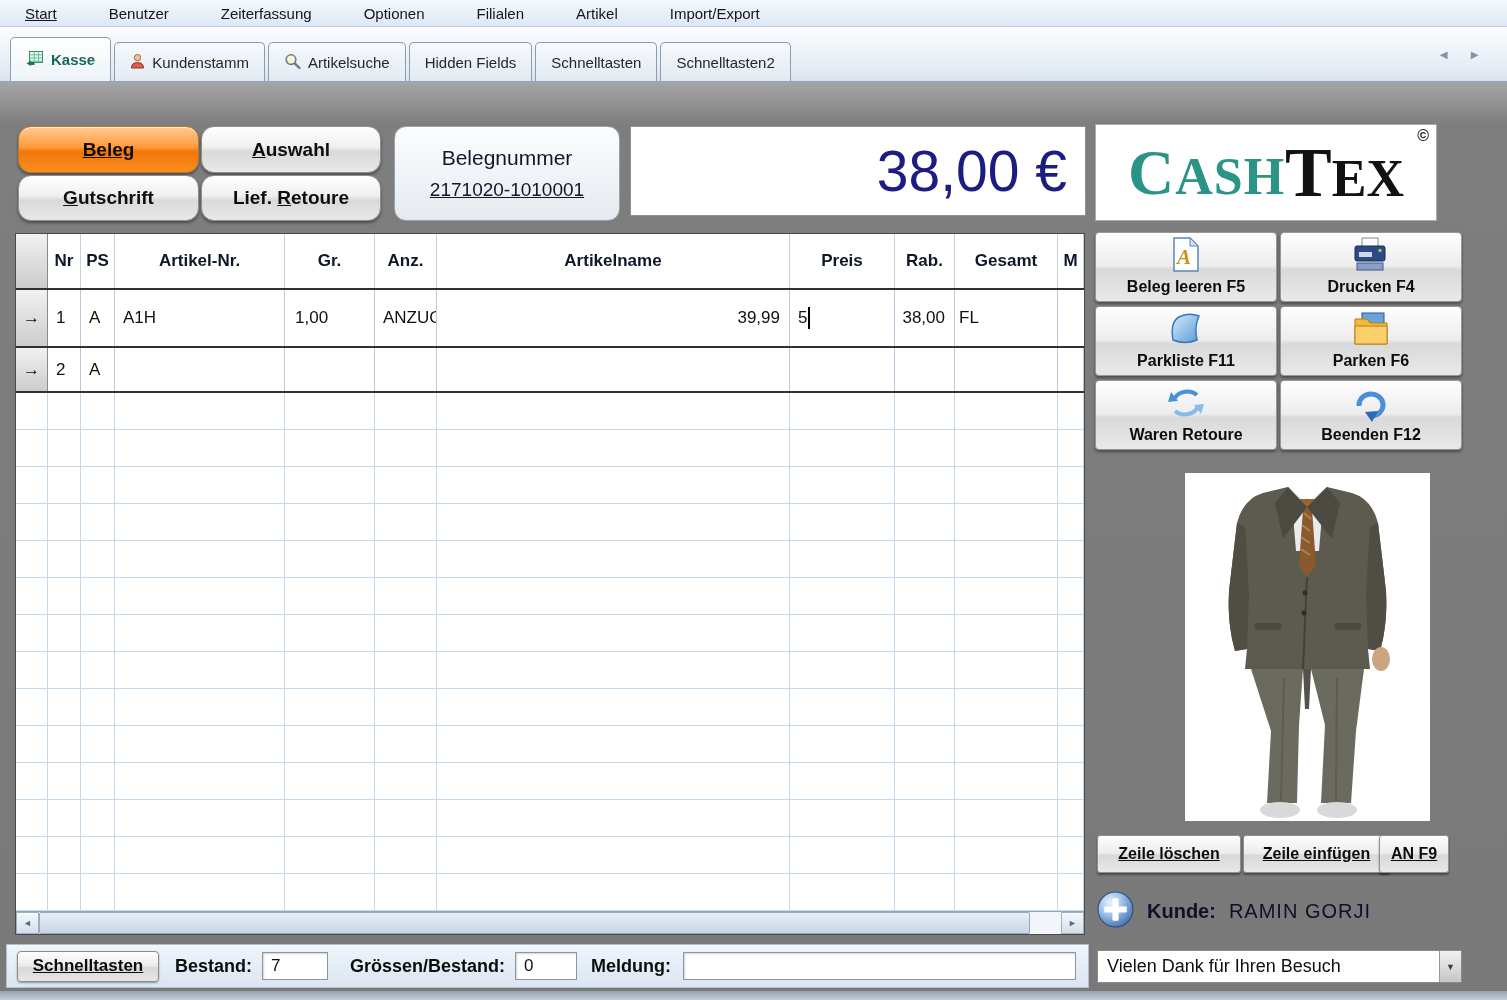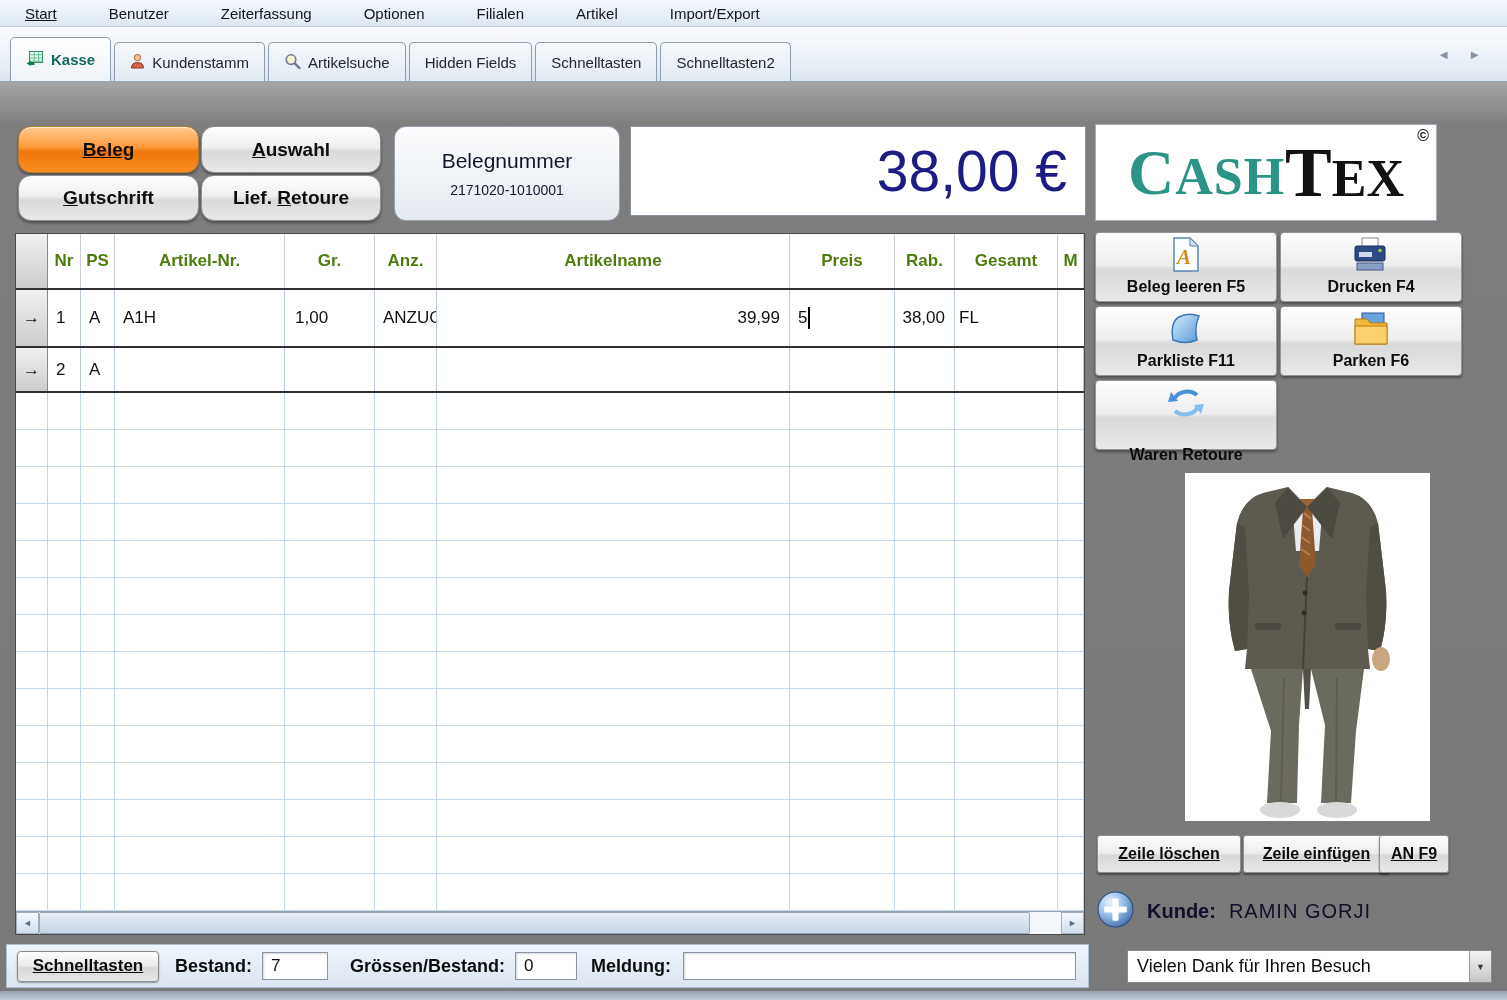--- a/index.html
+++ b/index.html
@@ -29,39 +29,39 @@
   .btn-orange{background:linear-gradient(#ffcb92,#ff9a3a 45%,#f1760a 55%,#fb8d20);border-color:#b87a2e;}
   .btn-beleg{left:18px;top:44px;width:181px;height:47px;}
   .btn-auswahl{left:201px;top:44px;width:180px;height:47px;}
   .btn-gutschrift{left:18px;top:93px;width:181px;height:46px;}
   .btn-lief{left:201px;top:93px;width:180px;height:46px;}
   .key{text-decoration:underline;}
 
   
   .belegnr{position:absolute;left:394px;top:44px;width:226px;height:95px;background:linear-gradient(#fcfdfe,#e5eaf0);border:1px solid #98a2ae;border-radius:12px;display:flex;flex-direction:column;align-items:center;justify-content:center;gap:9px;color:#15152a;}
   .belegnr .lbl{font-size:21px;}
-  .belegnr .num{font-size:14px;}
+  .belegnr .num{font-size:19px;text-decoration:underline;}
 
   
   .total{position:absolute;left:630px;top:44px;width:456px;height:90px;background:#ffffff;border:1px solid #8a94a0;display:flex;align-items:center;justify-content:flex-end;padding-right:18px;font-size:57px;color:#1c1c82;}
 
   
   .logo{position:absolute;left:1095px;top:42px;width:342px;height:97px;background:#ffffff;border:1px solid #a5adb8;display:flex;align-items:center;justify-content:center;font-family:"Liberation Serif","DejaVu Serif",serif;font-weight:bold;}
   .logo .p1{color:#2a9486;font-size:52px;display:inline-block;letter-spacing:1px;}
   .logo .p1::first-letter{font-size:64px;}
   .logo .p2{color:#121212;font-size:52px;display:inline-block;}
   .logo .p2::first-letter{font-size:70px;}
   .logo .copy{position:absolute;top:2px;right:7px;font-size:16px;color:#222;font-family:"Liberation Sans",sans-serif;}
 
   
   .table{position:absolute;left:15px;top:151px;width:1070px;height:702px;background:#ffffff;border:1px solid #4a4a4a;display:flex;flex-direction:column;}
   .trow{display:grid;grid-template-columns:32px 33px 34px 170px 90px 62px 353px 105px 60px 103px 1fr;}
   .c{overflow:hidden;white-space:nowrap;display:flex;align-items:center;}
   .thead{height:57px;border-bottom:2px solid #303030;}
-  .thead .c{justify-content:center;font-weight:bold;font-size:17px;color:#4d7c0f;border-right:1px solid #c9cfd7;}
+  .thead .c{justify-content:center;font-weight:bold;font-size:17px;color:#0f172a;border-right:1px solid #c9cfd7;}
   .data-row .c{font-size:17px;color:#101010;border-right:1px solid #b9c9db;background:#fff;}
   .row1{height:58px;border-bottom:2px solid #303030;}
   .row2{height:46px;border-bottom:2px solid #303030;}
   .arrow-cell{background:linear-gradient(#f1f1f1,#cccccc)!important;justify-content:center!important;font-size:19px;color:#1d1d1d;border-right:1px solid #8a8a8a!important;}
   .al{padding-left:8px;}
   .al10{padding-left:10px;}
   .ar{justify-content:flex-end;padding-right:9px;}
   .caret{width:2px;height:22px;background:#000;margin-left:1px;animation:blink 1s steps(1) infinite;}
   @keyframes blink{50%{opacity:0;}}
   .empty-row{height:37px;}
@@ -70,38 +70,38 @@
   .hscroll{height:23px;display:flex;border-top:1px solid #97a3b3;background:#eef3f9;}
   .sbtn{width:23px;display:flex;align-items:center;justify-content:center;font-size:9px;color:#5a6c84;background:linear-gradient(#f4f8fc,#d4dfec);border:1px solid #a2b0c2;cursor:pointer;}
   .strack{flex:1;position:relative;background:#f2f6fb;}
   .sthumb{position:absolute;left:0;top:0;height:100%;width:97%;background:linear-gradient(#e8eef7,#c8d5e6);border:1px solid #98a8be;border-radius:2px;cursor:grab;}
 
   
   .action-btn{position:absolute;width:182px;height:70px;background:linear-gradient(#fefefe,#ededed 48%,#d9d9d9 54%,#e9e9e9);border:1px solid #979797;border-radius:4px;display:flex;flex-direction:column;align-items:center;justify-content:space-between;padding:3px 2px 5px;box-shadow:0 2px 3px rgba(0,0,0,.4),inset 0 1px 0 rgba(255,255,255,.7);cursor:pointer;}
   .ab-label{font-size:16px;font-weight:bold;color:#0c0c0c;white-space:nowrap;}
   .ab1{left:1095px;top:150px;} .ab2{left:1280px;top:150px;}
   .ab3{left:1095px;top:224px;} .ab4{left:1280px;top:224px;}
-  .ab5{left:1095px;top:298px;gap:20px;} .ab6{left:1280px;top:298px;}
+  .ab5{left:1095px;top:298px;} .ab6{left:1280px;top:298px;}
 
   
   .suit{position:absolute;left:1185px;top:391px;width:245px;height:348px;background:#ffffff;}
 
   
   .row-btn{position:absolute;top:753px;height:38px;display:flex;align-items:center;justify-content:center;font-size:16px;font-weight:bold;color:#0c0c0c;background:linear-gradient(#fdfdfd,#ececec 48%,#d8d8d8 54%,#e8e8e8);border:1px solid #8f8f8f;border-radius:3px;box-shadow:0 2px 2px rgba(0,0,0,.4);cursor:pointer;white-space:nowrap;}
   .rb1{left:1097px;width:144px;}
   .rb2{left:1243px;width:147px;}
   .rb3{left:1379px;width:70px;text-decoration:underline;}
 
   
   .kunde{position:absolute;left:1097px;top:806px;width:366px;height:46px;display:flex;align-items:center;gap:13px;color:#10102a;}
   .kunde .k-label{font-size:20px;font-weight:bold;}
   .kunde .k-name{font-size:20px;letter-spacing:1px;}
 
   
-  .farewell{position:absolute;left:1097px;top:868px;width:365px;height:33px;background:#ffffff;border:1px solid #8a8a8a;display:flex;align-items:center;cursor:pointer;margin-left:30px;}
+  .farewell{position:absolute;left:1097px;top:868px;width:365px;height:33px;background:#ffffff;border:1px solid #8a8a8a;display:flex;align-items:center;cursor:pointer;}
   .farewell .txt{flex:1;padding-left:9px;font-size:18px;color:#0e0e0e;white-space:nowrap;overflow:hidden;}
   .farewell .dd{width:22px;height:100%;background:linear-gradient(#f2f2f2,#c6c6c6);border-left:1px solid #999;display:flex;align-items:center;justify-content:center;font-size:9px;color:#3a3a3a;}
 
   
   .statusbar{position:absolute;left:6px;top:862px;width:1083px;height:44px;background:linear-gradient(#eff5fb,#dbe5f1);border:1px solid #aebfd2;display:flex;align-items:center;padding:0 10px;}
   .st-btn{width:142px;height:31px;display:flex;align-items:center;justify-content:center;font-size:17px;font-weight:bold;color:#0c0c0c;background:linear-gradient(#fdfdfd,#ebebeb 48%,#d7d7d7 54%,#e7e7e7);border:1px solid #8a8a8a;border-radius:4px;box-shadow:0 1px 2px rgba(0,0,0,.35);cursor:pointer;font-family:inherit;}
   .st-label{font-size:18px;font-weight:bold;color:#0c0c0c;white-space:nowrap;}
   .st-field{height:28px;background:#fff;border:1px solid #8a96a6;box-shadow:inset 1px 1px 2px rgba(0,0,0,.18);display:flex;align-items:center;padding-left:8px;font-size:17px;color:#101010;}
   .l1{margin-left:16px;} .f1{margin-left:10px;width:66px;}
   .l2{margin-left:22px;} .f2{margin-left:10px;width:62px;}
@@ -484,20 +484,27 @@
       <span class="ab-label">Parken F6</span>
     </div>
     <div class="action-btn ab5">
       <span><svg width="40" height="38" viewBox="0 0 40 38">
             <path d="M31 11 A13 10 0 0 0 9 14" fill="none" stroke="#4a90d8" stroke-width="4"></path>
             <polygon points="5,8 12,17 2,18" fill="#4a90d8"></polygon>
             <path d="M9 27 A13 10 0 0 0 31 24" fill="none" stroke="#85bce9" stroke-width="4"></path>
             <polygon points="35,30 28,21 38,20" fill="#85bce9"></polygon>
           </svg></span>
       <span class="ab-label">Waren Retoure</span>
+    </div>
+    <div class="action-btn ab6">
+      <span><svg width="40" height="38" viewBox="0 0 40 38">
+            <path d="M8 22 A12 11 0 1 1 21 32" fill="none" stroke="#4a90d8" stroke-width="5"></path>
+            <polygon points="21,38 14,28 27,27" fill="#2a6ab8"></polygon>
+          </svg></span>
+      <span class="ab-label">Beenden  F12</span>
     </div>
 
     <div class="suit">
       <svg width="245" height="348" viewBox="0 0 245 348">
         <rect width="245" height="348" fill="#ffffff"></rect>
         <polygon points="103,14 122,30 142,14 142,34 103,34" fill="#e4e7ee"></polygon>
         <path d="M103,14 L78,20 Q58,26 52,50 L44,118 Q42,150 50,178 L62,176 L60,196 L185,196 L183,176 L195,178 Q203,150 201,118 L193,50 Q187,26 167,20 L142,14 L122,34 Z" fill="#5d5b4f"></path>
         <path d="M52,50 L44,118 Q42,150 50,178 L62,176 L64,120 L60,54 Z" fill="#504e43"></path>
         <path d="M193,50 L201,118 Q203,150 195,178 L183,176 L181,120 L185,54 Z" fill="#504e43"></path>
         <ellipse cx="196" cy="186" rx="9" ry="12" fill="#caa57f"></ellipse>

